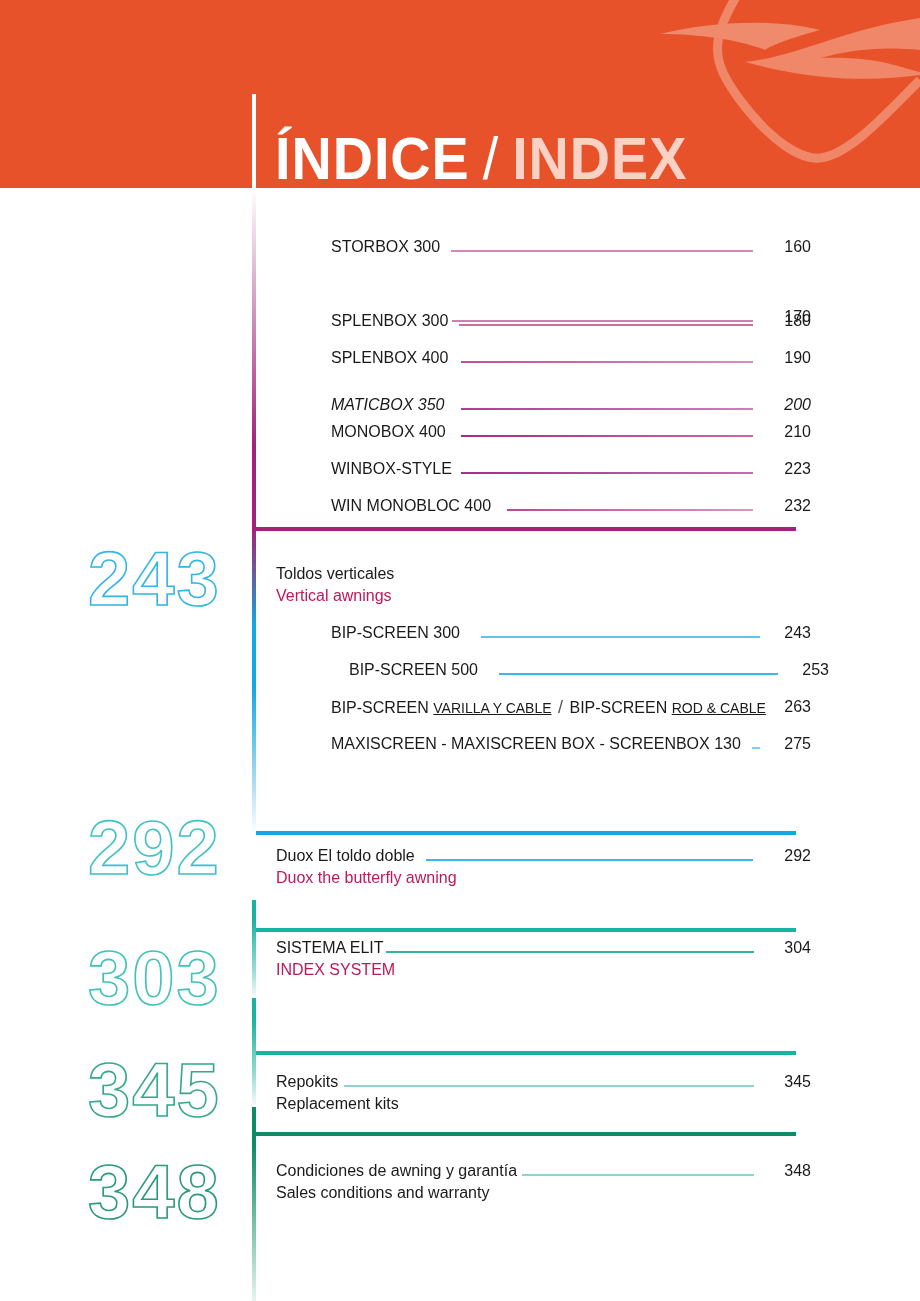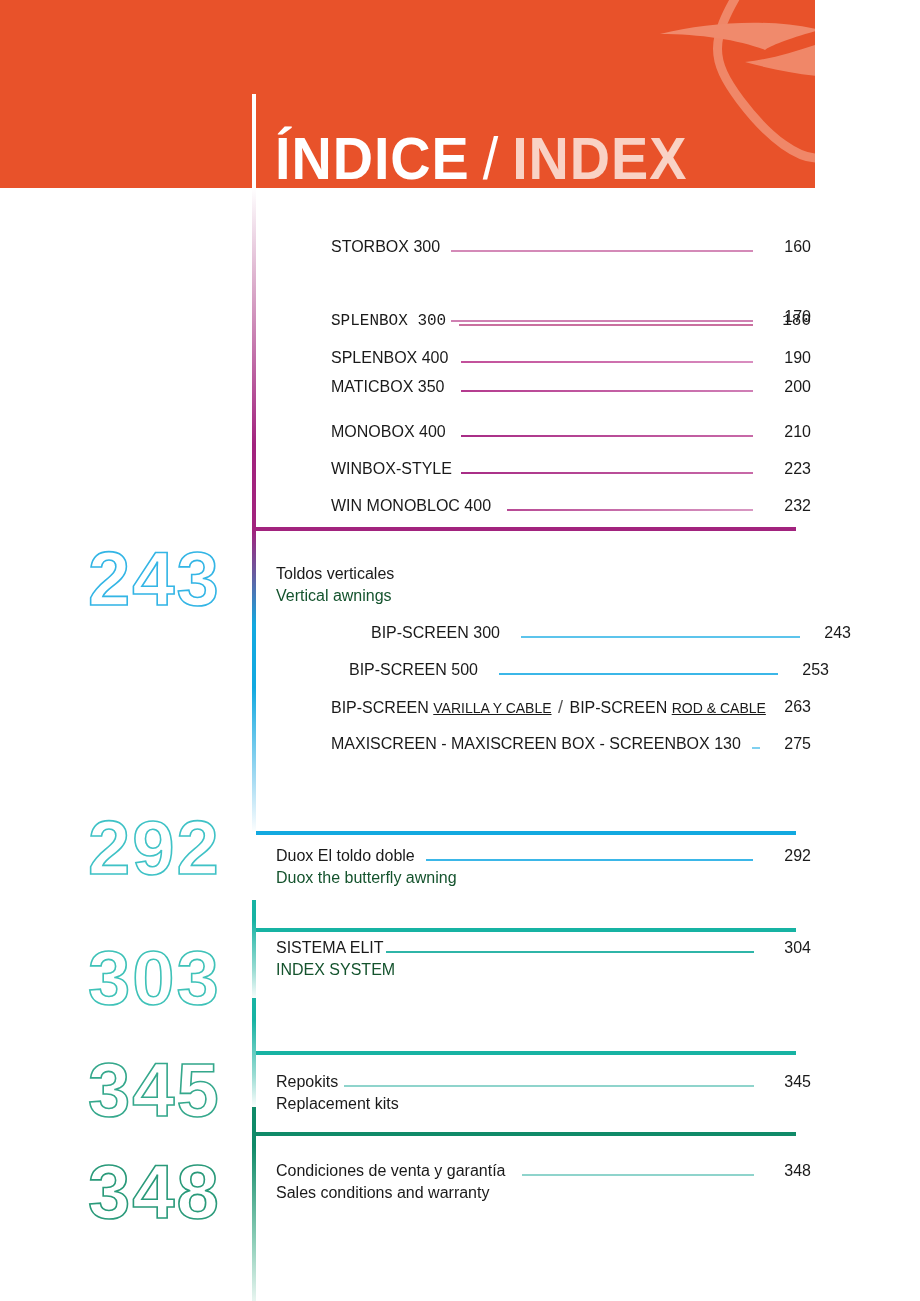--- a/index.html
+++ b/index.html
@@ -1,38 +1,38 @@
 <!DOCTYPE html>
 <html><head>
 <meta charset="utf-8">
 <style>
   * { margin:0; padding:0; box-sizing:border-box; }
   html, body { width:920px; height:1301px; background:#ffffff; overflow:hidden; }
   body { position:relative; font-family:"Liberation Sans", "DejaVu Sans", sans-serif; color:#1a1a1a; }
 
-  .header { position:absolute; left:0; top:0; width:815px; height:188px; background:#e8522a; overflow:hidden; }
+  .header { position:absolute; left:0; top:0; width:920px; height:188px; background:#e8522a; overflow:hidden; }
   .header svg.logo { position:absolute; left:650px; top:0; }
   .title { position:absolute; left:275px; top:128px; height:62px; font-family:"Liberation Sans", sans-serif; font-weight:bold; font-size:60px; line-height:62px; letter-spacing:1px; white-space:nowrap; transform:scaleX(0.93); transform-origin:left top; }
   .title .es { color:#ffffff; }
   .title .sep { color:#ffffff; font-weight:normal; margin:0 14px; }
   .title .en { color:#f9d2c5; }
 
   .vbar { position:absolute; left:252px; width:4px; }
 
   .hline { position:absolute; height:4px; }
 
   .entry { position:absolute; left:331px; width:480px; height:22px; font-size:16px; line-height:22px; color:#1a1a1a; white-space:nowrap; }
   .entry .label { position:absolute; left:0; top:0; background:#fff; padding-right:4px; }
   .entry .leader { position:absolute; top:14px; height:1.5px; }
   .entry .page { position:absolute; right:0; top:0; }
   .entry .small { font-size:14px;text-decoration:underline; }
 
   .sec-entry { position:absolute; left:276px; width:535px; height:44px; font-size:16px; line-height:22px; white-space:nowrap; }
   .sec-entry .es-label { position:absolute; left:0; top:0; color:#1a1a1a; }
-  .sec-entry .en-label { position:absolute; left:0; top:22px; color:#14532d; }
+  .sec-entry .en-label { position:absolute; left:0; top:22px; color:#be185d; }
   .sec-entry .en-label.dark { color:#1a1a1a; }
   .sec-entry .leader { position:absolute; top:14px; height:1.5px; }
   .sec-entry .page { position:absolute; right:0; top:0; color:#1a1a1a; }
 
   .bignum { position:absolute; left:88px; width:160px; height:70px; }
   .bignum svg text { font-family:"Liberation Sans", sans-serif; font-weight:bold; font-size:76px; fill:none; stroke-width:1.6; letter-spacing:2px; }
 </style>
 </head>
 <body>
 
@@ -64,31 +64,31 @@
 <div class="entry" style="top:236px;">
   <span class="leader" style="left:120px;width:302px;background:#d48ab8;"></span>
   <span class="label">STORBOX 300</span>
   <span class="page">160</span>
 </div>
 <div class="entry" style="top:273px;margin-top:33px;">
   <span class="leader" style="left:120px;width:302px;background:#cf80b2;"></span>
   <span class="label">MAXIBOX 300</span>
   <span class="page">170</span>
 </div>
-<div class="entry" style="top:310px;font-family:Liberation Mono, monospace;">
+<div class="entry" style="top:310px;">
   <span class="leader" style="left:128px;width:294px;background:#c9709f;"></span>
   <span class="label">SPLENBOX 300</span>
   <span class="page">180</span>
 </div>
 <div class="entry" style="top:347px;">
   <span class="leader" style="left:130px;width:292px;background:linear-gradient(90deg,#c24f9a,#d98ec0);"></span>
   <span class="label">SPLENBOX 400</span>
   <span class="page">190</span>
 </div>
-<div class="entry" style="top:376px;">
+<div class="entry" style="top:394px;font-style:italic;">
   <span class="leader" style="left:130px;width:292px;background:linear-gradient(90deg,#b43a8e,#d07fb6);"></span>
   <span class="label">MATICBOX 350</span>
   <span class="page">200</span>
 </div>
 <div class="entry" style="top:421px;">
   <span class="leader" style="left:130px;width:292px;background:linear-gradient(90deg,#a82c86,#c86aa8);"></span>
   <span class="label">MONOBOX 400</span>
   <span class="page">210</span>
 </div>
 <div class="entry" style="top:458px;">
@@ -105,21 +105,21 @@
 <div class="bignum" style="top:541px;">
   <svg width="160" height="70" viewBox="0 0 160 70">
       <text x="0" y="64" stroke="#33b5e5">243</text>
     </svg>
 </div>
 <div class="sec-entry" style="top:563px;text-align:center;">
   <span class="es-label">Toldos verticales</span>
   <span class="en-label">Vertical awnings</span>
 </div>
 
-<div class="entry" style="top:622px;margin-left:40px;">
+<div class="entry" style="top:622px;">
   <span class="leader" style="left:150px;width:279px;background:#5cc4ec;"></span>
   <span class="label">BIP-SCREEN 300</span>
   <span class="page">243</span>
 </div>
 <div class="entry" style="top:659px;margin-left:18px;">
   <span class="leader" style="left:150px;width:279px;background:#3bb7e8;"></span>
   <span class="label">BIP-SCREEN 500</span>
   <span class="page">253</span>
 </div>
 <div class="entry" style="top:696px;">
@@ -175,16 +175,16 @@
   <span class="page">345</span>
 </div>
 
 <div class="bignum" style="top:1154px;">
   <svg width="160" height="70" viewBox="0 0 160 70">
       <text x="0" y="64" stroke="#2a9a7a">348</text>
     </svg>
 </div>
 <div class="sec-entry" style="top:1160px;">
   <span class="leader" style="left:246px;width:232px;background:#8fd4cc;"></span>
-  <span class="es-label" style="background:#fff;padding-right:2px;">Condiciones de venta y garantía</span>
+  <span class="es-label" style="background:#fff;padding-right:2px;">Condiciones de awning y garantía</span>
   <span class="en-label dark">Sales conditions and warranty</span>
   <span class="page">348</span>
 </div>
 
 </body></html>

